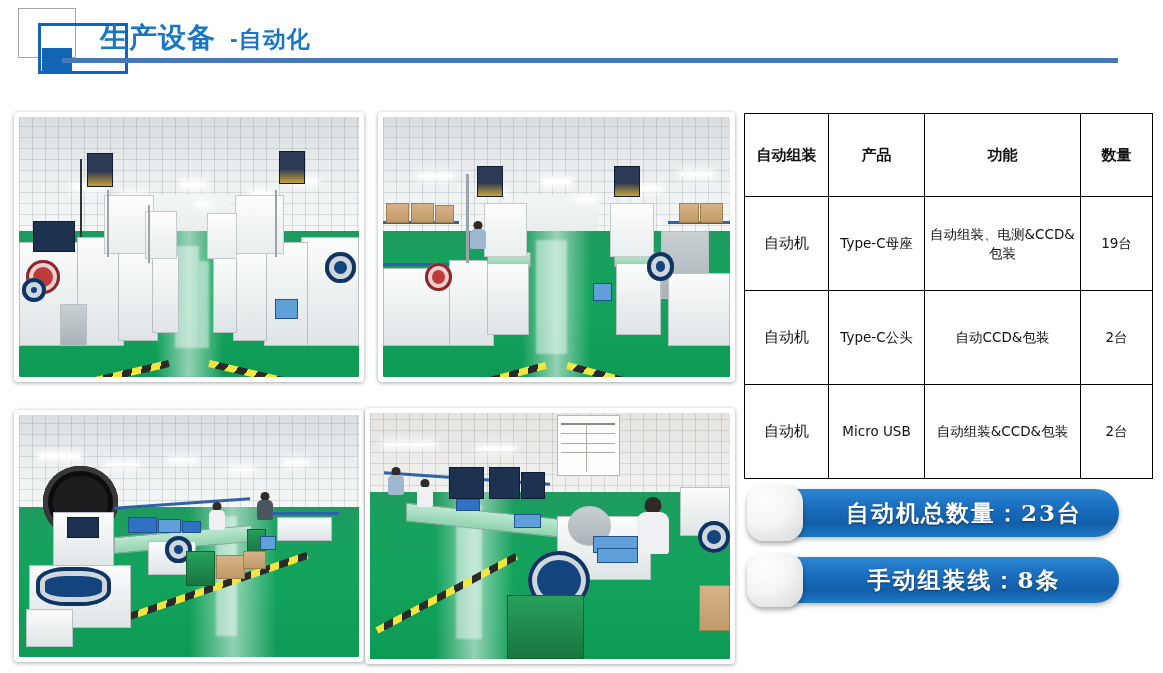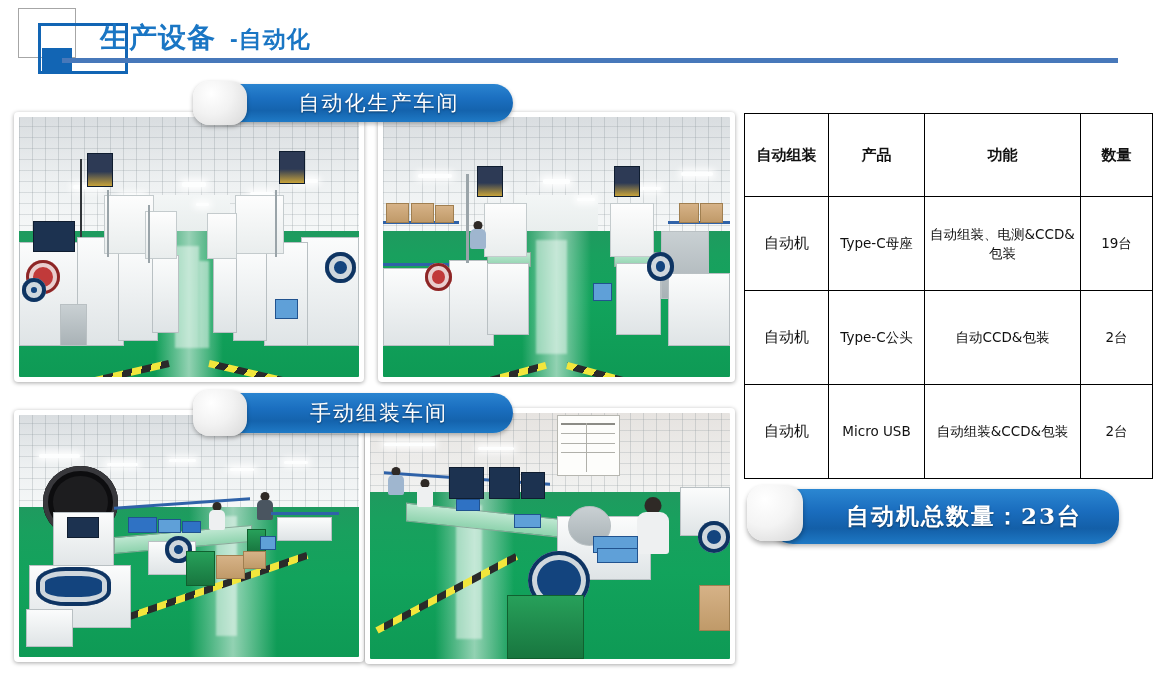--- a/index.html
+++ b/index.html
@@ -160,21 +160,21 @@
     display:flex;align-items:center;justify-content:center;
     color:#fff;z-index:1;
   }
   .sum .bar span{
     font-family:"DejaVu Serif","Liberation Serif",serif;
     font-size:23px;font-weight:bold;letter-spacing:2px;
     text-shadow:0 1px 2px rgba(0,0,0,.45);padding-left:40px;
   }
   #sum-1{left:747px;top:485px;width:372px;height:56px;}
   #sum-1 .tag{width:56px;height:56px;}
-  #sum-1 .bar{left:22px;width:350px;height:55px;top:4px;align-items:center;}
+  #sum-1 .bar{left:22px;width:350px;height:48px;top:4px;align-items:center;}
   #sum-2{left:747px;top:553px;width:372px;height:54px;}
   #sum-2 .tag{width:56px;height:54px;}
   #sum-2 .bar{left:22px;width:350px;height:46px;top:4px;}
 </style>
 </head>
 <body>
 
 <div class="slide">
 
   <div class="hdr-deco">
@@ -389,33 +389,21 @@
         </div>
         <div class="crate lt" style="left:62%;top:50%;width:12%;height:6%;"></div>
         <div class="crate lt" style="left:63%;top:55%;width:11%;height:5%;"></div>
         <div class="mach" style="right:0%;top:30%;width:14%;height:20%;"></div>
         <div class="reel" style="right:0%;top:44%;width:9%;height:13%;"></div>
         <div class="box" style="right:0%;top:70%;width:8%;height:18%;"></div>
       </div>
     </div>
   </div>
 
-  <div class="banner" id="banner-auto">
-    <div class="tag"></div>
-    <div class="bar">
-      <span>自动化生产车间</span>
-    </div>
-  </div>
-
-  <div class="banner" id="banner-manual">
-    <div class="tag"></div>
-    <div class="bar">
-      <span>手动组装车间</span>
-    </div>
-  </div>
+
 
   <table class="tbl">
     <colgroup>
       <col class="col-a">
         <col class="col-b">
         <col class="col-c">
         <col class="col-d">
     </colgroup>
     <thead>
       <tr>
@@ -447,14 +435,20 @@
     </tbody>
   </table>
 
   <div class="sum" id="sum-1">
     <div class="tag"></div>
     <div class="bar">
       <span>自动机总数量：23台</span>
     </div>
   </div>
 
+  <div class="sum" id="sum-2">
+    <div class="tag"></div>
+    <div class="bar">
+      <span>手动组装线：8条</span>
+    </div>
+  </div>
 
 </div>
 
 </body></html>

